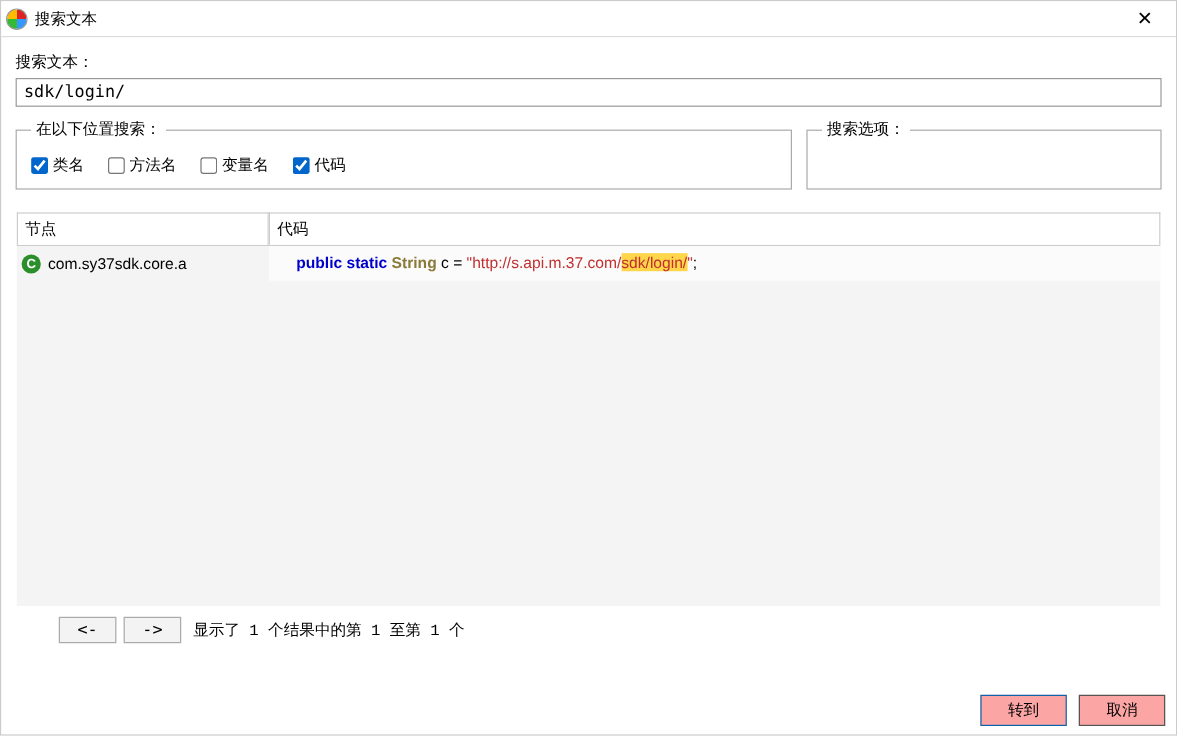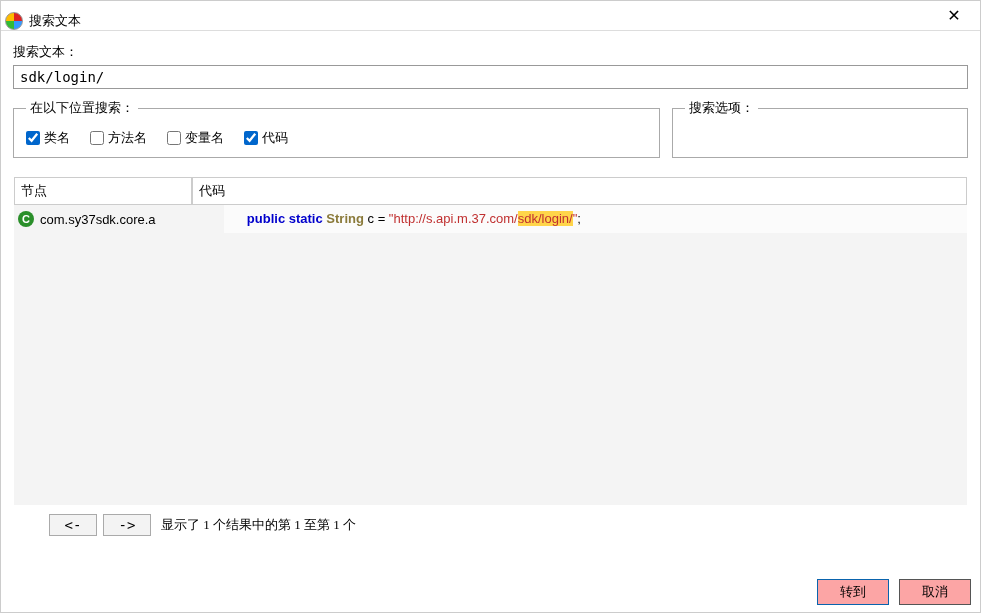--- a/index.html
+++ b/index.html
@@ -1,48 +1,48 @@
 <!DOCTYPE html>
 <html><head>
 <meta charset="utf-8">
 <style>
 *{box-sizing:border-box;margin:0;padding:0;font-family:"Microsoft YaHei","SimSun",Arial,sans-serif;font-size:13px;color:#000}
 body{background:#fff;width:981px;height:613px;overflow:hidden;border:1px solid #ccc}
-.title-bar{height:30px;display:flex;align-items:flex-end;padding:0 4px;border-bottom:1px solid #ddd;background:#fff}
+.title-bar{height:30px;display:flex;align-items:center;padding:0 4px;border-bottom:1px solid #ddd;background:#fff}
 .title-bar .icon{width:18px;height:18px;margin-right:6px;border-radius:50%;background:conic-gradient(#d22 0 25%,#39f 0 50%,#3b3 0 75%,#fb0 0);border:1px solid #999}
 .title-bar .title{flex:1}
 .title-bar .close{width:44px;height:30px;display:flex;align-items:center;justify-content:center;font-size:16px;font-family:Arial;cursor:pointer}
 .body{padding:8px 12px 0 12px}
 .label-row{margin:4px 0 4px 0}
 .text-input{width:100%;height:24px;border:1px solid #999;padding:2px 6px;font-family:Consolas,monospace;font-size:14px;outline:none}
 .groups{display:flex;gap:12px;margin-top:10px}
 fieldset{border:1px solid #aaa;padding:8px 23px 10px 12px}
 fieldset legend{padding:0 4px;font-size:13px}
 .gs-left{flex:1}
 .gs-right{width:296px}
 .chk-row{display:flex;gap:20px;align-items:flex-end;margin-top:4px}
 .chk{display:flex;align-items:center;gap:4px;cursor:pointer}
 .chk input{width:14px;height:14px;accent-color:#0066cc;cursor:pointer}
 .results{margin-top:18px;border:1px solid #fff}
 .res-head{display:flex;border-bottom:1px solid #ccc;background:#fff}
 .res-head .col{padding:4px 6px;border-top:1px solid #ccc;border-left:1px solid #ccc;border-right:1px solid #ccc;background:#fff}
-.col-node{width:178px}
+.col-node{width:210px}
 .col-code{flex:1}
 .res-body{height:300px;background:#f4f4f4;overflow:auto}
 .res-row{display:flex}
 .cell-node{width:210px;padding:6px 4px;display:flex;align-items:center;gap:6px;font-family:Consolas,monospace;background:#f4f4f4}
 .cell-code{flex:1;padding:6px 12px;background:#fbfbfb;font-family:Consolas,"Courier New",monospace;font-size:14px;white-space:pre}
 .node-icon{width:16px;height:16px;border-radius:50%;background:#2a8f2a;color:#fff;display:flex;align-items:center;justify-content:center;font-size:11px;font-weight:bold;font-family:Arial}
 .kw{color:#0000cc;font-weight:bold}
 .ty{color:#8a7a3a;font-weight:bold}
 .str{color:#c03030}
 .hl{background:#ffd54a}
 .nav{display:flex;align-items:center;gap:6px;margin:8px 0 0 36px}
 .nav button{width:48px;height:22px;border:1px solid #aaa;background:#f3f3f3;cursor:pointer;font-family:Consolas,monospace;font-size:14px}
-.nav .count{margin-left:4px;font-family:Liberation Serif, serif;font-size:13px}
+.nav .count{margin-left:4px;font-family:Liberation Mono, monospace;font-size:13px}
 .footer{position:absolute;bottom:8px;right:10px;display:flex;gap:10px}
 .footer button{width:72px;height:26px;border:1px solid #555;background:#fca5a5;cursor:pointer;font-size:13px}
 .footer button.primary{border:1px solid #0a64ad}
 </style>
 </head>
 <body>
 
 <div class="title-bar">
   <div class="icon"></div>
   <div class="title">搜索文本</div>

